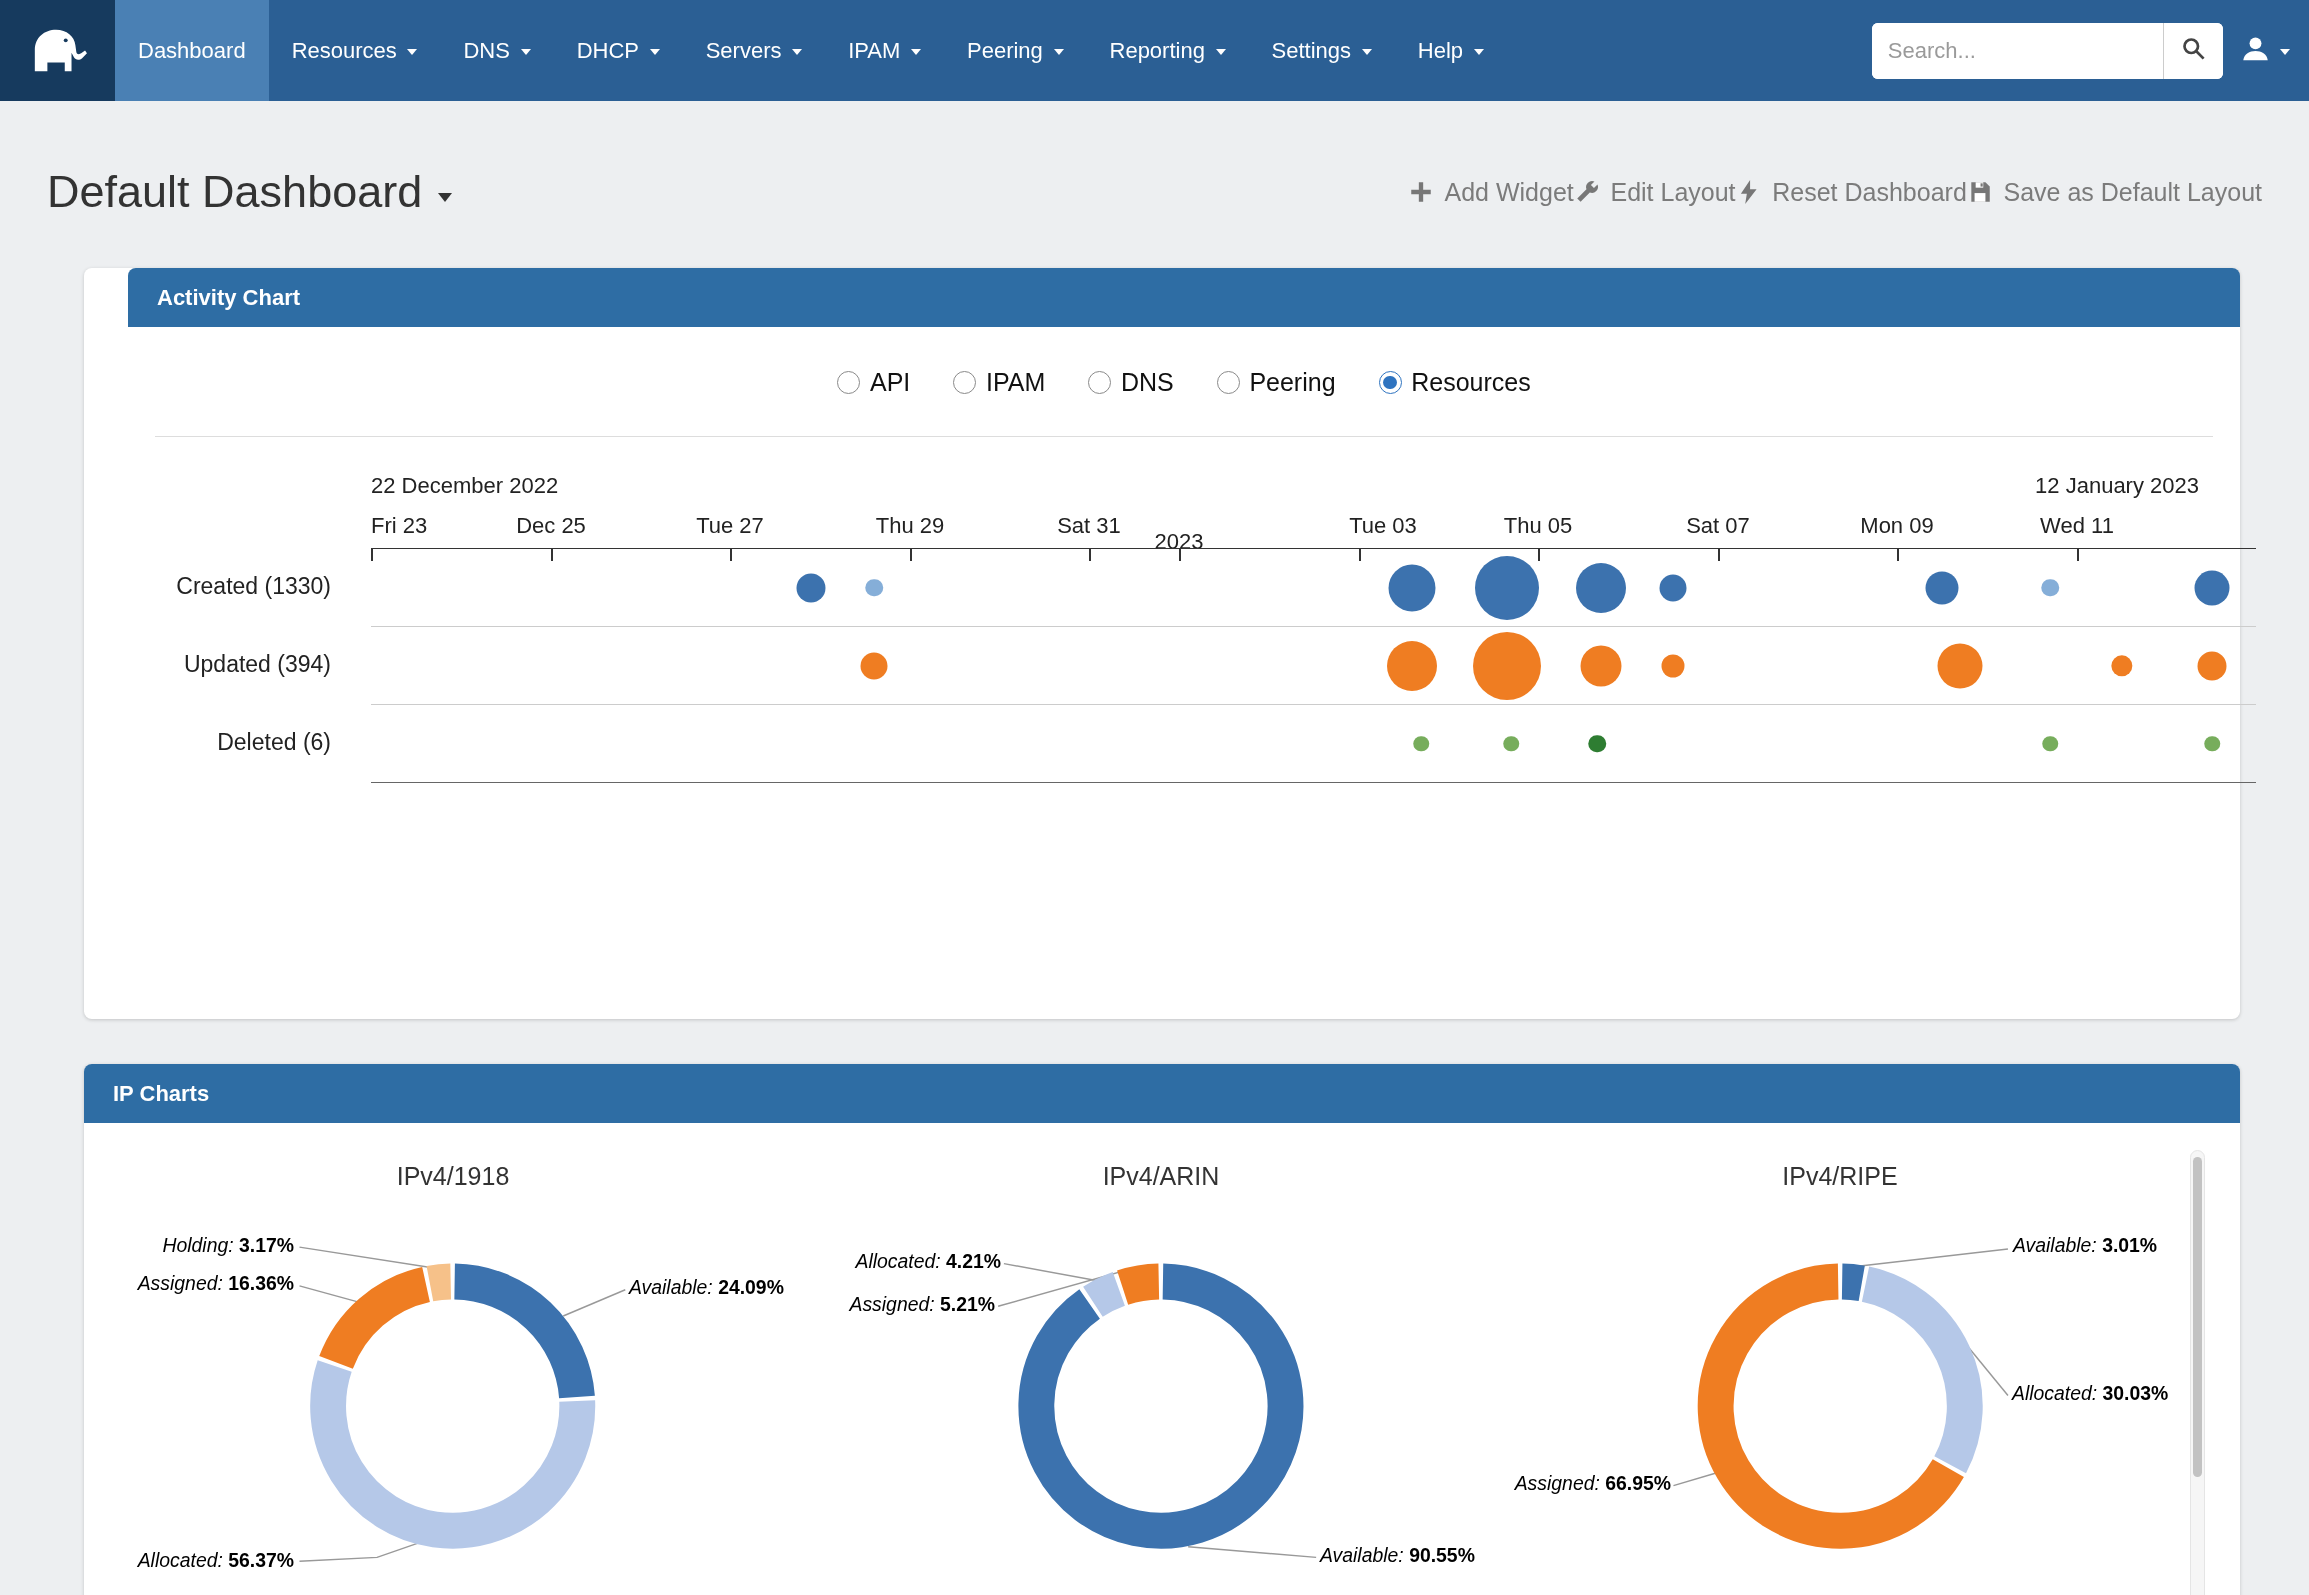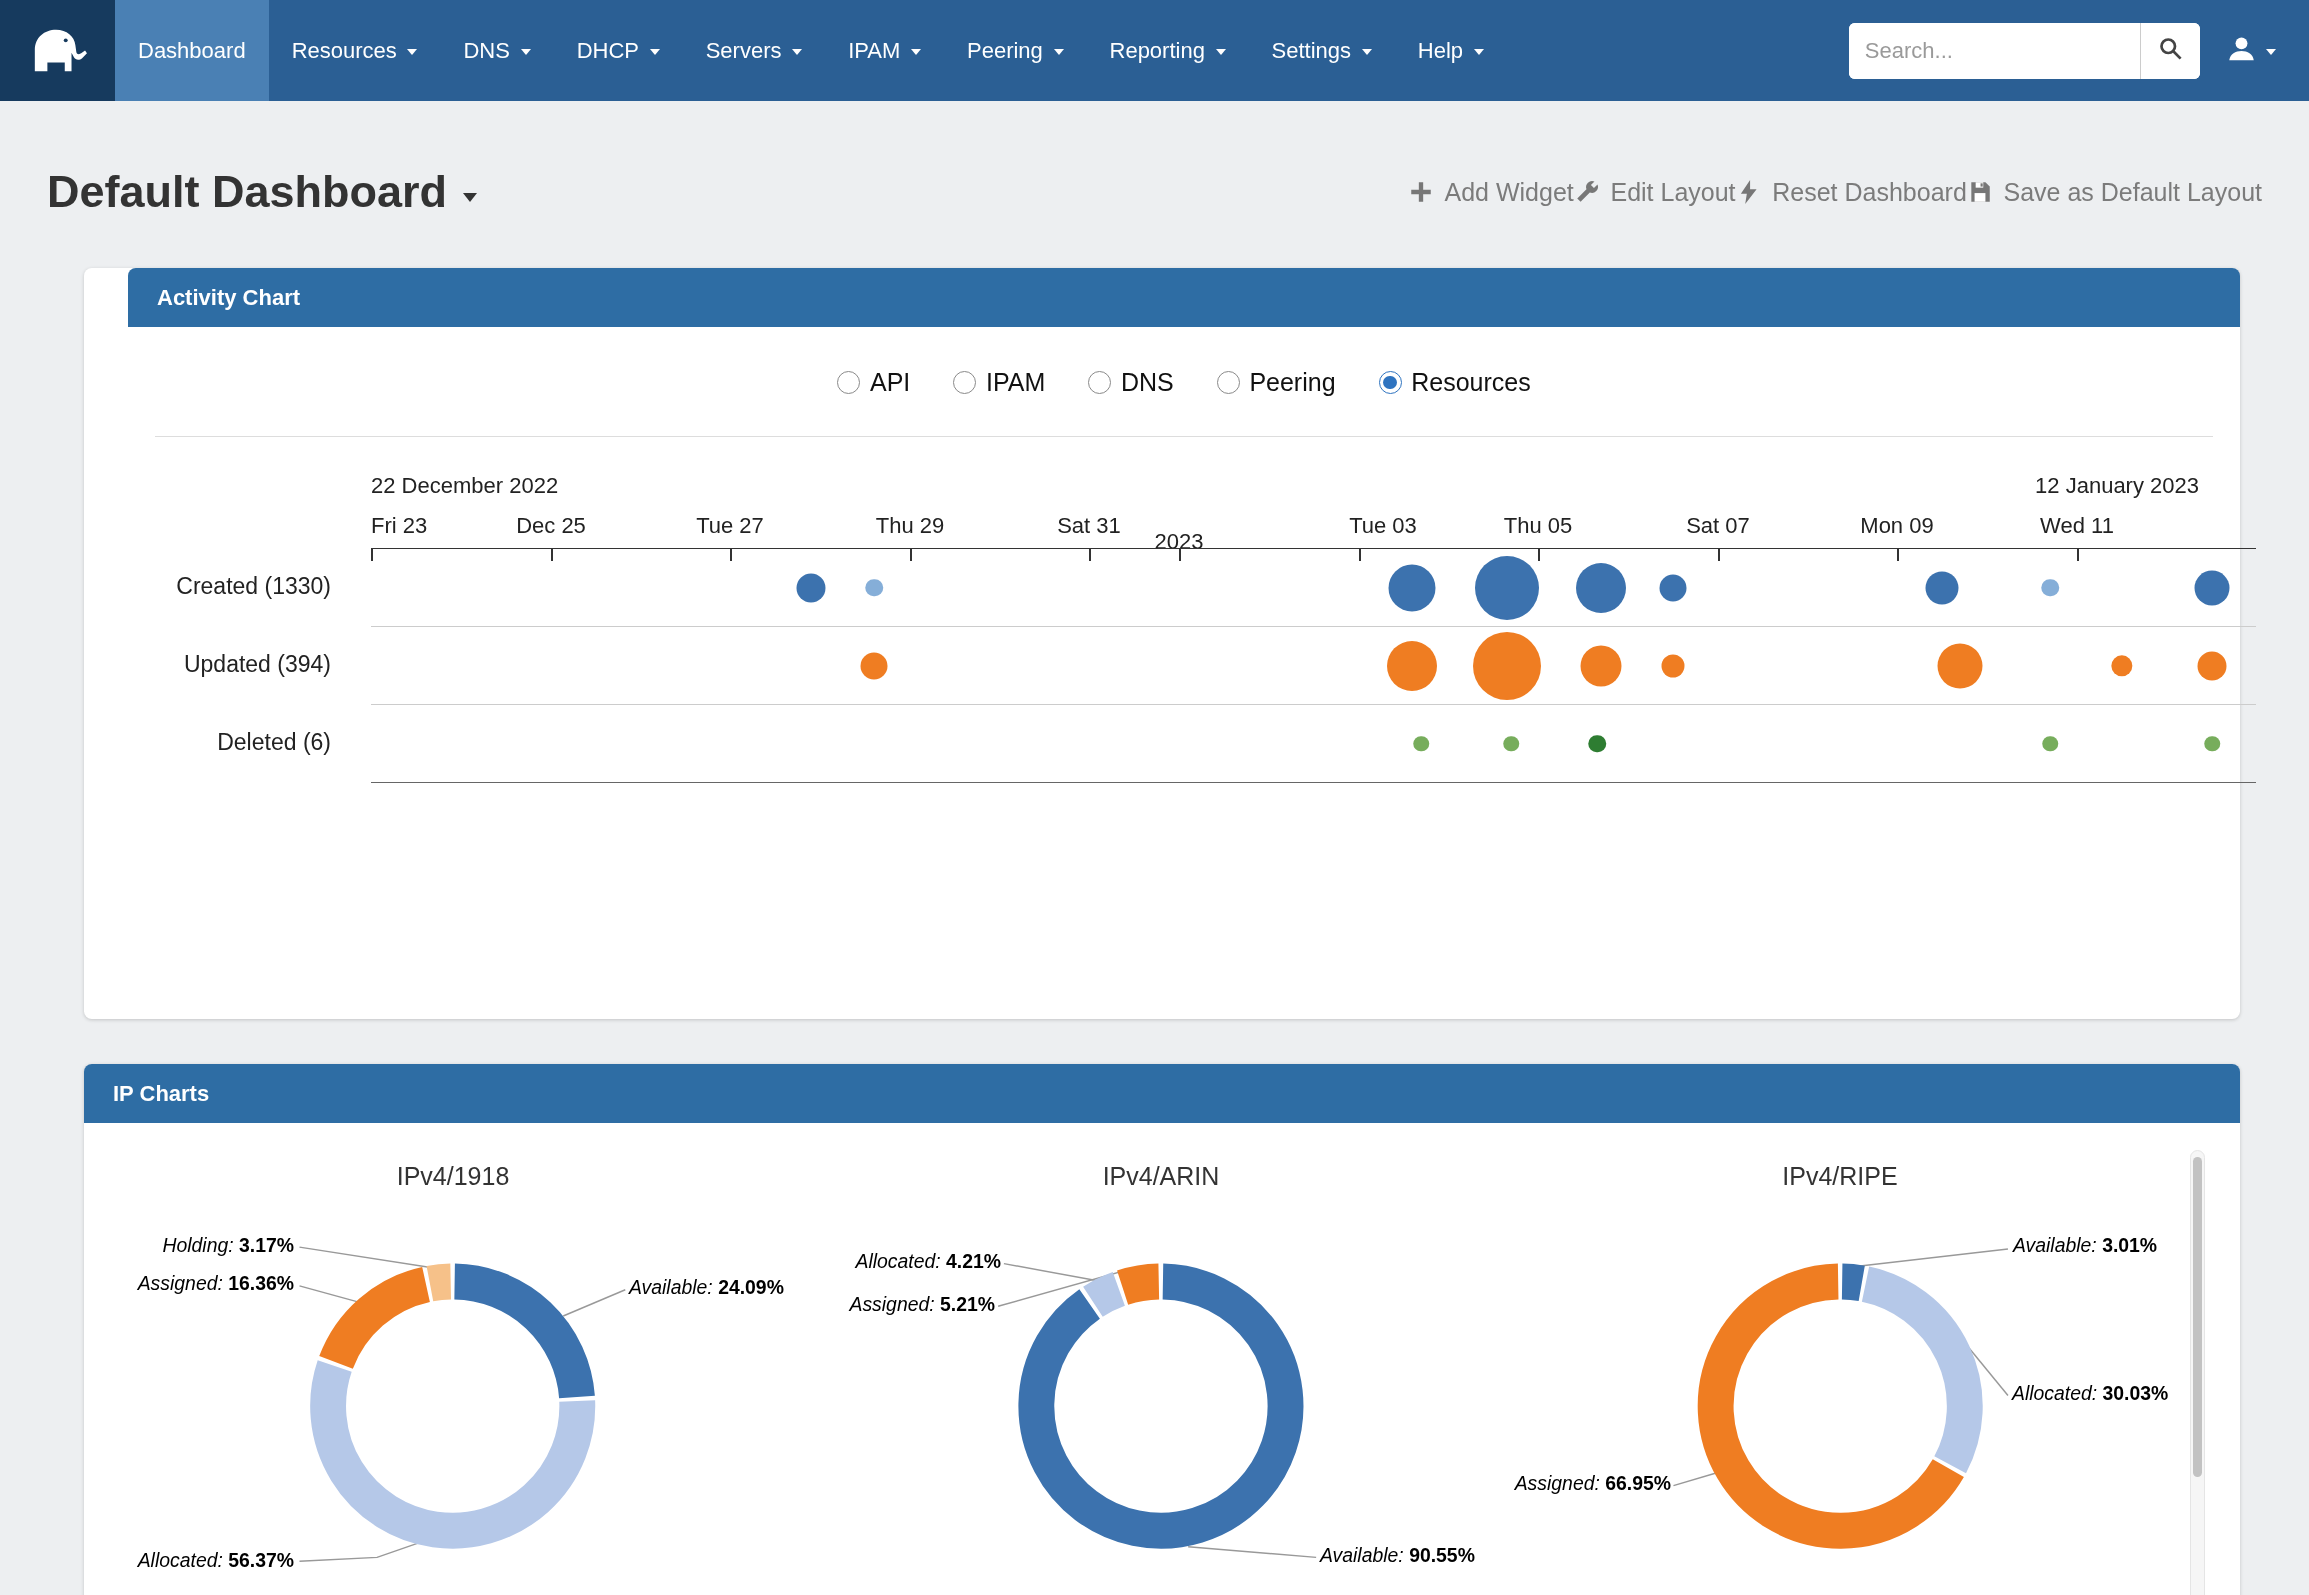--- a/index.html
+++ b/index.html
@@ -8,29 +8,29 @@
     width:2309px; height:1595px; overflow:hidden; position:relative;
     background:#edeff1; font-family:"Liberation Sans", sans-serif; color:#222;
   }
   
   .navbar { height:101px; background:#2b5f94; display:flex; align-items:stretch; }
   .logo { width:115px; background:#163a5e; display:flex; align-items:center; justify-content:center; cursor:pointer; }
   .nav-items { display:flex; align-items:stretch; }
   .nav-item { display:flex; align-items:center; gap:10.7px; padding:0 23px; color:#fff; font-size:22px; cursor:pointer; white-space:nowrap;justify-content:flex-end; }
   .nav-item.active { background:#4a80b4; }
   .nav-caret { width:0; height:0; border-left:5.8px solid transparent; border-right:5.8px solid transparent; border-top:6.8px solid #fff; margin-top:2.9px; }
-  .nav-right { margin-left:auto; display:flex; align-items:center; gap:26px; padding-right:33px;border-radius:10px; }
+  .nav-right { margin-left:auto; display:flex; align-items:center; gap:17px; padding-right:19px;border-radius:10px; }
   .search-group { display:flex; align-items:stretch; width:351px; height:56px; background:#fff; border-radius:5.8px; overflow:hidden; }
   .search-input { flex:1; min-width:0; border:0; outline:none; padding:0 15.5px; font-size:22px; color:#333; font-family:inherit; }
   .search-input::placeholder { color:#9a9a9a; }
   .search-btn { width:60px; border-left:1px solid #ccc; background:#fff; display:flex; align-items:center; justify-content:center; cursor:pointer; }
   .user { display:flex; align-items:center; gap:8.7px; cursor:pointer; }
   
   .page-header { display:flex; align-items:center; padding:0 47px; margin-top:50px; height:82px; }
-  .title { font-size:45px; font-weight:700; color:#333; margin:0; }
+  .title { font-size:45px; font-weight:400; color:#333; margin:0; }
   .title-caret { width:0; height:0; border-left:7.8px solid transparent; border-right:7.8px solid transparent; border-top:9.7px solid #333; margin-left:15.5px; margin-top:11.6px; cursor:pointer; }
   .actions { margin-left:auto; display:flex; align-items:flex-end; }
   .action { display:flex; align-items:center; gap:10.7px; color:#7b7b7b; font-size:25px; cursor:pointer; white-space:nowrap; }
   .action-icon { display:flex; align-items:center; }
   
   .panel { position:absolute; left:84px; width:2156px; background:#fff; border-radius:7.8px;
            box-shadow:0 1px 3.9px rgba(0,0,0,.18); }
   .panel-activity { top:268px; height:751px;padding-left:44px; }
   .panel-ip { top:1064px; height:621px; }
   .panel-header { height:59px; background:#2e6da4; border-radius:7.8px 7.8px 0 0; color:#fff;

